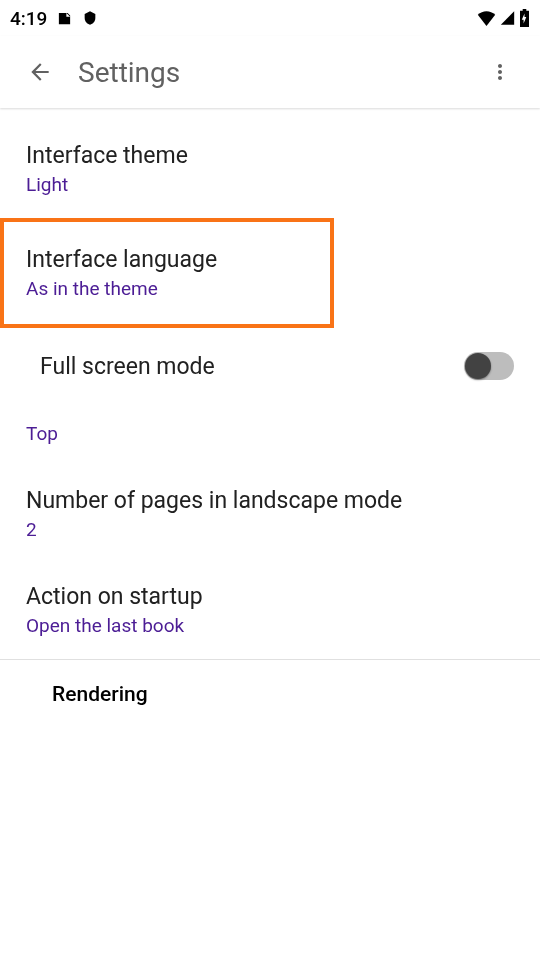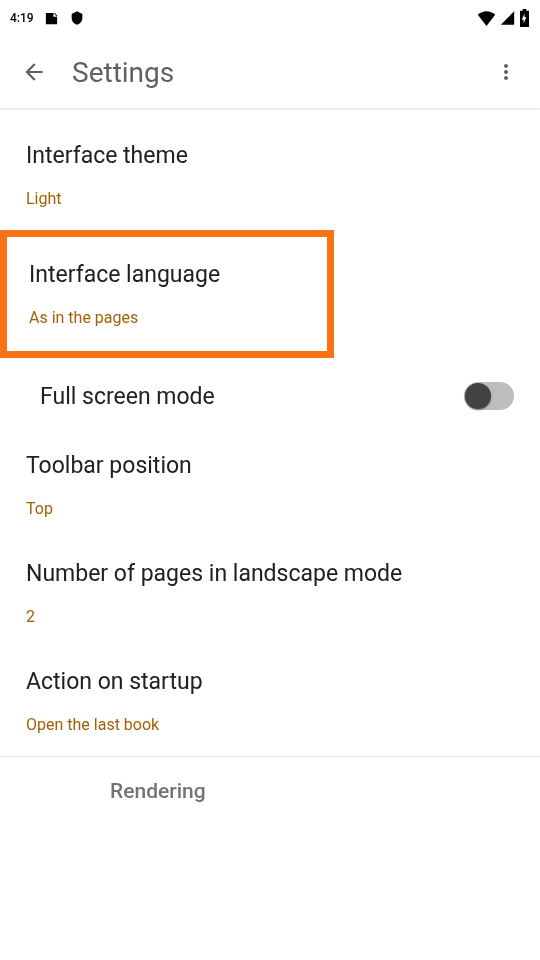--- a/index.html
+++ b/index.html
@@ -15,21 +15,21 @@
       color: #212121;
       overflow: hidden;
     }
     .status-bar {
       height: 36px;
       background: #ffffff;
       display: flex;
       align-items: center;
       justify-content: space-between;
       padding: 0 10px;
-      font-size: 12px;
+      font-size: 19px;
       font-weight: 500;
       color: #000000;
     }
     .status-left {
       display: flex;
       align-items: center;
       gap: 10px;
     }
     .status-right {
       display: flex;
@@ -38,21 +38,21 @@
     }
     .status-icon {
       display: inline-flex;
       align-items: center;
       justify-content: center;
     }
     .app-bar {
       height: 72px;
       display: flex;
       align-items: center;
-      padding: 0 14px;
+      padding: 0 20px;
       position: relative;
       background: #ffffff;
       box-shadow: 0 1px 2px rgba(0,0,0,0.15);
     }
     .app-bar .back {
       width: 40px;
       height: 40px;
       display: flex;
       align-items: center;
       justify-content: center;
@@ -79,34 +79,34 @@
     .setting-item {
       padding: 20px 26px 22px 26px;
       display: flex;
       align-items: center;
       justify-content: space-between;
       gap: 14px;
     }
     .setting-text {
       display: flex;
       flex-direction: column;
-      gap: 20px;
+      gap: 4px;
       flex: 1;
     }
     .setting-title {
       font-size: 23px;
       color: #212121;
       font-weight: 400;
     }
     .setting-value {
-      font-size: 16px;
-      color: #a16207;
+      font-size: 19px;
+      color: #4c1d95;
     }
     .item-highlight {
-      border: 7px solid #f97316;
+      border: 4px solid #f97316;
       margin: 0 0 0 0;
       padding: 24px 22px 24px 22px;
       width: 334px;
     }
     .toggle {
       width: 50px;
       height: 28px;
       border-radius: 14px;
       background: #bdbdbd;
       position: relative;
@@ -122,23 +122,23 @@
       top: 1px;
       left: 1px;
       box-shadow: 0 1px 2px rgba(0,0,0,0.4);
     }
     .divider {
       height: 1px;
       background: #e0e0e0;
       margin-left: 0;
     }
     .section-header {
-      padding: 22px 26px 10px 110px;
+      padding: 22px 26px 10px 52px;
       font-size: 21px;
-      color: #737373;
+      color: #000000;
       font-weight: 500;
     }
     .spacer-before-switch {
       padding-top: 10px;
     }
     .switch-row {
        padding: 24px 26px 22px 26px;
        display: flex;
        align-items: center;
        justify-content: space-between;
@@ -204,32 +204,31 @@
   <div class="setting-item">
     <div class="setting-text">
       <div class="setting-title">Interface theme</div>
       <div class="setting-value">Light</div>
     </div>
   </div>
 
   <div class="setting-item item-highlight">
     <div class="setting-text">
       <div class="setting-title">Interface language</div>
-      <div class="setting-value">As in the pages</div>
+      <div class="setting-value">As in the theme</div>
     </div>
   </div>
 
   <div class="switch-row spacer-before-switch">
     <div class="setting-title">Full screen mode</div>
     <div class="toggle"></div>
   </div>
 
   <div class="setting-item">
     <div class="setting-text">
-      <div class="setting-title">Toolbar position</div>
       <div class="setting-value">Top</div>
     </div>
   </div>
 
 
   <div class="setting-item">
     <div class="setting-text">
       <div class="setting-title">Number of pages in landscape mode</div>
       <div class="setting-value">2</div>
     </div>

